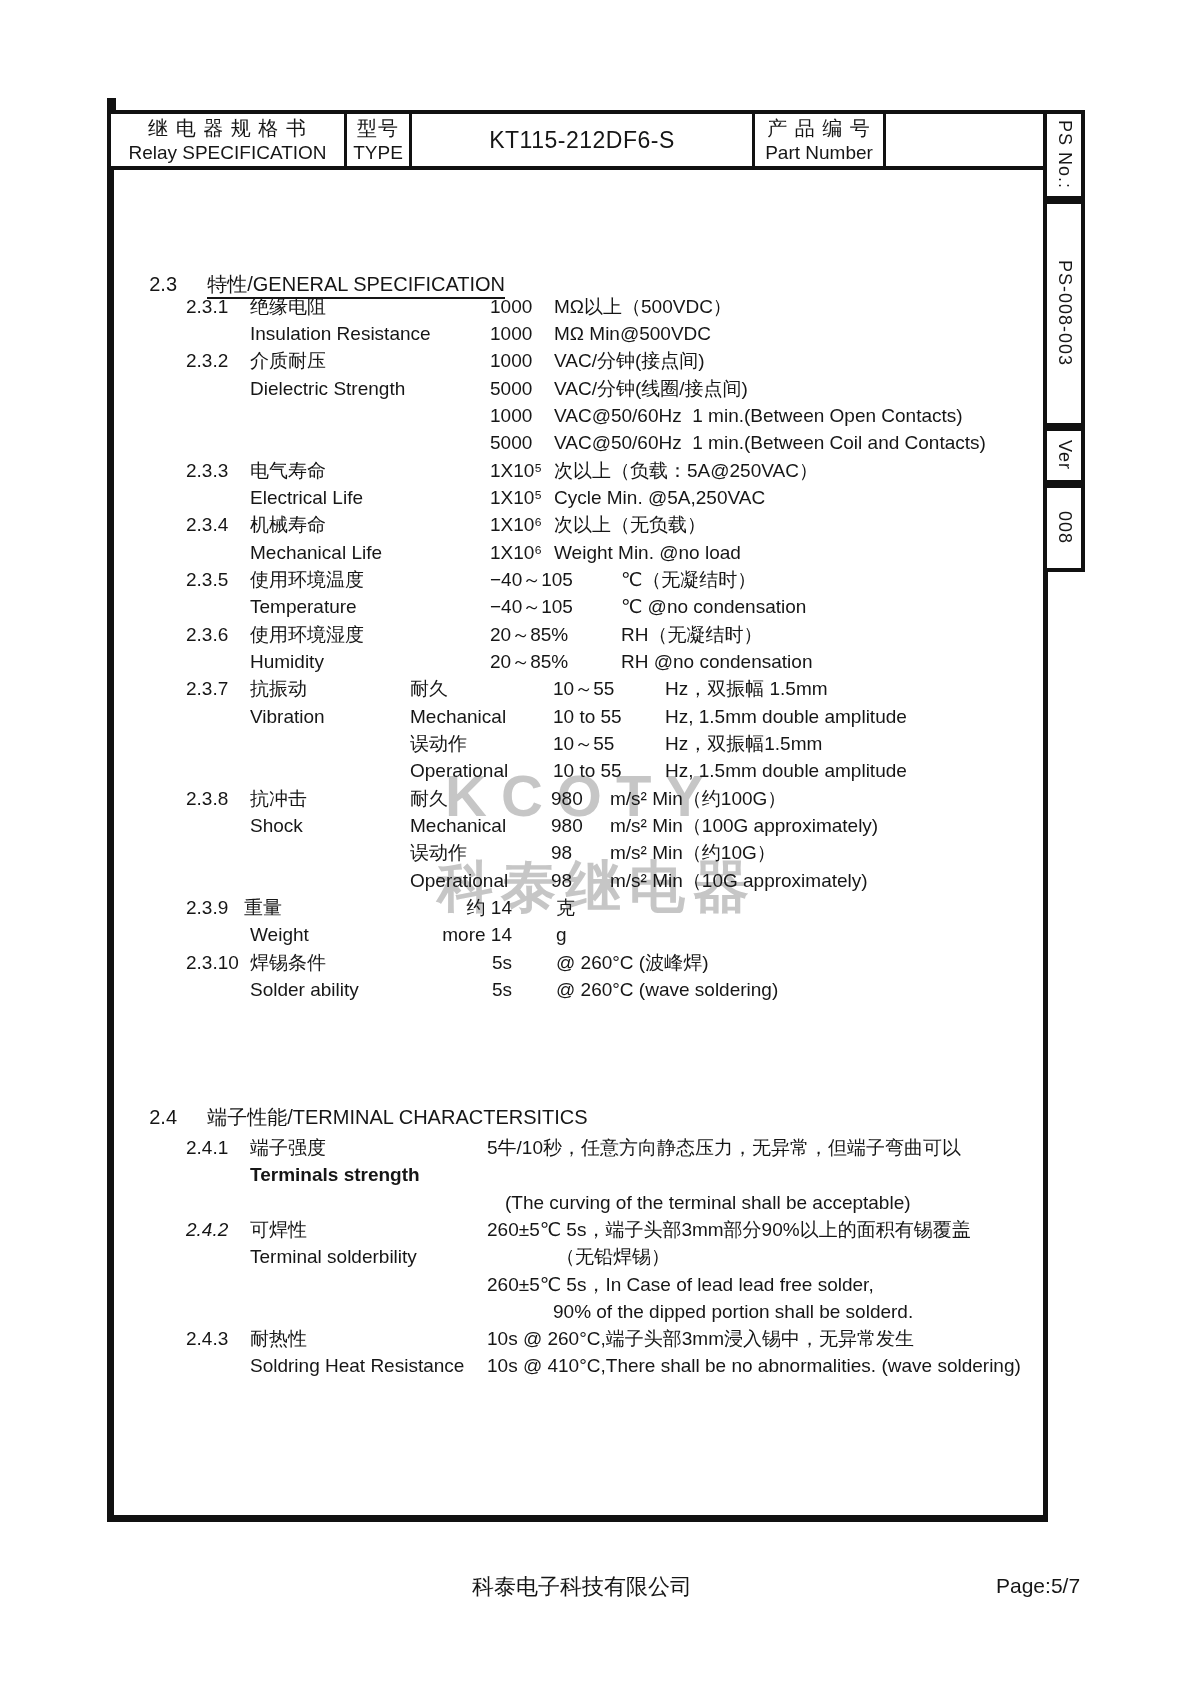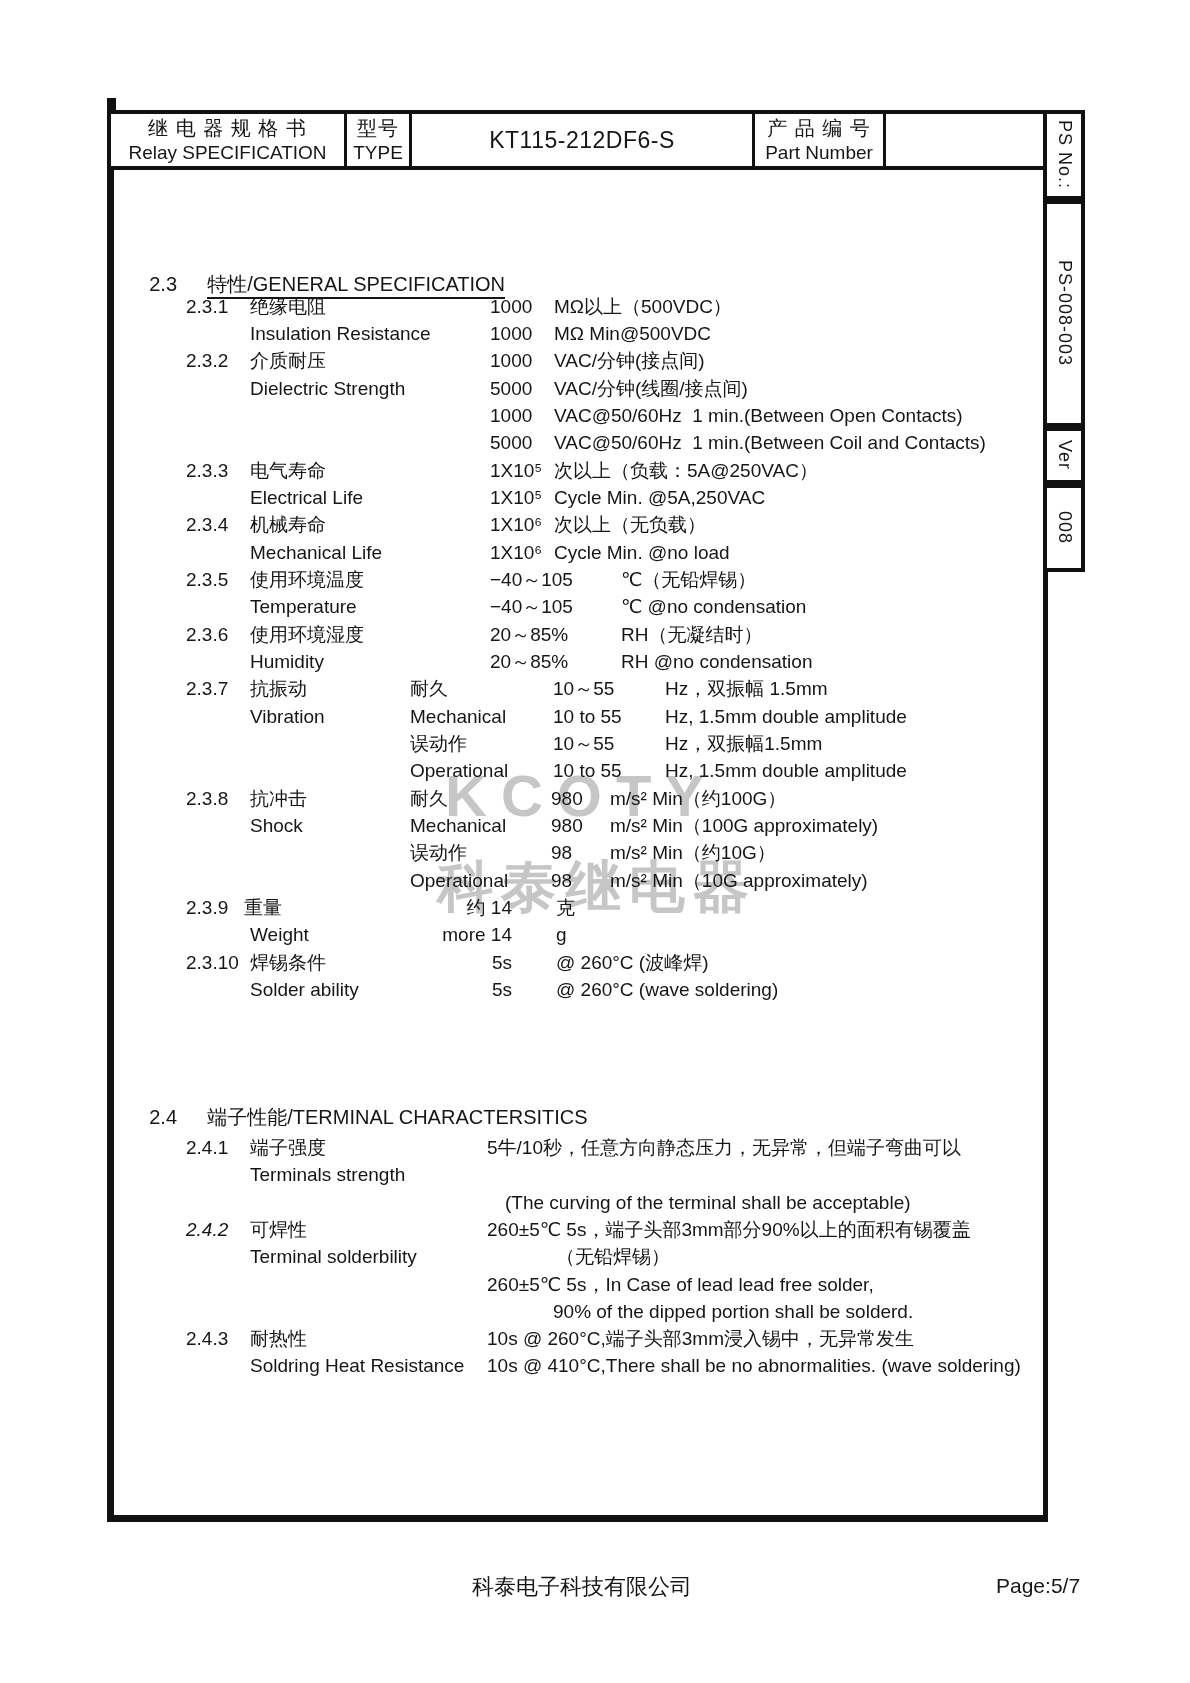--- a/index.html
+++ b/index.html
@@ -138,27 +138,27 @@
       </div>
       <div class="spec-row" style="top: 512px;">
         <span class="spec-cell" style="left: 186px;">2.3.4</span>
         <span class="spec-cell" style="left: 250px;">机械寿命</span>
         <span class="spec-cell" style="left: 490px;">1X10⁶</span>
         <span class="spec-cell" style="left: 554px;">次以上（无负载）</span>
       </div>
       <div class="spec-row" style="top: 540px;">
         <span class="spec-cell" style="left: 250px;">Mechanical Life</span>
         <span class="spec-cell" style="left: 490px;">1X10⁶</span>
-        <span class="spec-cell" style="left: 554px;">Cycle Min. @no load</span>
+        <span class="spec-cell" style="left: 554px;">Weight Min. @no load</span>
       </div>
       <div class="spec-row" style="top: 567px;">
         <span class="spec-cell" style="left: 186px;">2.3.5</span>
         <span class="spec-cell" style="left: 250px;">使用环境温度</span>
         <span class="spec-cell" style="left: 490px;">−40～105</span>
-        <span class="spec-cell" style="left: 621px;">℃（无铅焊锡）</span>
+        <span class="spec-cell" style="left: 621px;">℃（无凝结时）</span>
       </div>
       <div class="spec-row" style="top: 594px;">
         <span class="spec-cell" style="left: 250px;">Temperature</span>
         <span class="spec-cell" style="left: 490px;">−40～105</span>
         <span class="spec-cell" style="left: 621px;">℃ @no condensation</span>
       </div>
       <div class="spec-row" style="top: 622px;">
         <span class="spec-cell" style="left: 186px;">2.3.6</span>
         <span class="spec-cell" style="left: 250px;">使用环境湿度</span>
         <span class="spec-cell" style="left: 490px;">20～85%</span>
@@ -238,21 +238,21 @@
         <span class="spec-cell" style="left: 556px;">@ 260°C (wave soldering)</span>
       </div>
     </div>
   <div class="rows-layer">
       <div class="spec-row" style="top: 1135px; text-decoration: underline;">
         <span class="spec-cell" style="left: 186px;">2.4.1</span>
         <span class="spec-cell" style="left: 250px;">端子强度</span>
         <span class="spec-cell" style="left: 487px;">5牛/10秒，任意方向静态压力，无异常，但端子弯曲可以</span>
       </div>
       <div class="spec-row" style="top: 1162px;">
-        <span class="spec-cell" style="left: 250px;">Terminals strength</span>
+        <span class="spec-cell" style="left: 250px; font-weight: bold;">Terminals strength</span>
       </div>
       <div class="spec-row" style="top: 1190px;">
         <span class="spec-cell" style="left: 505px;">(The curving of the terminal shall be acceptable)</span>
       </div>
       <div class="spec-row" style="top: 1217px;">
         <span class="spec-cell" style="left: 186px; font-style: italic;">2.4.2</span>
         <span class="spec-cell" style="left: 250px;">可焊性</span>
         <span class="spec-cell" style="left: 487px;">260±5℃ 5s，端子头部3mm部分90%以上的面积有锡覆盖</span>
       </div>
       <div class="spec-row" style="top: 1244px;">

